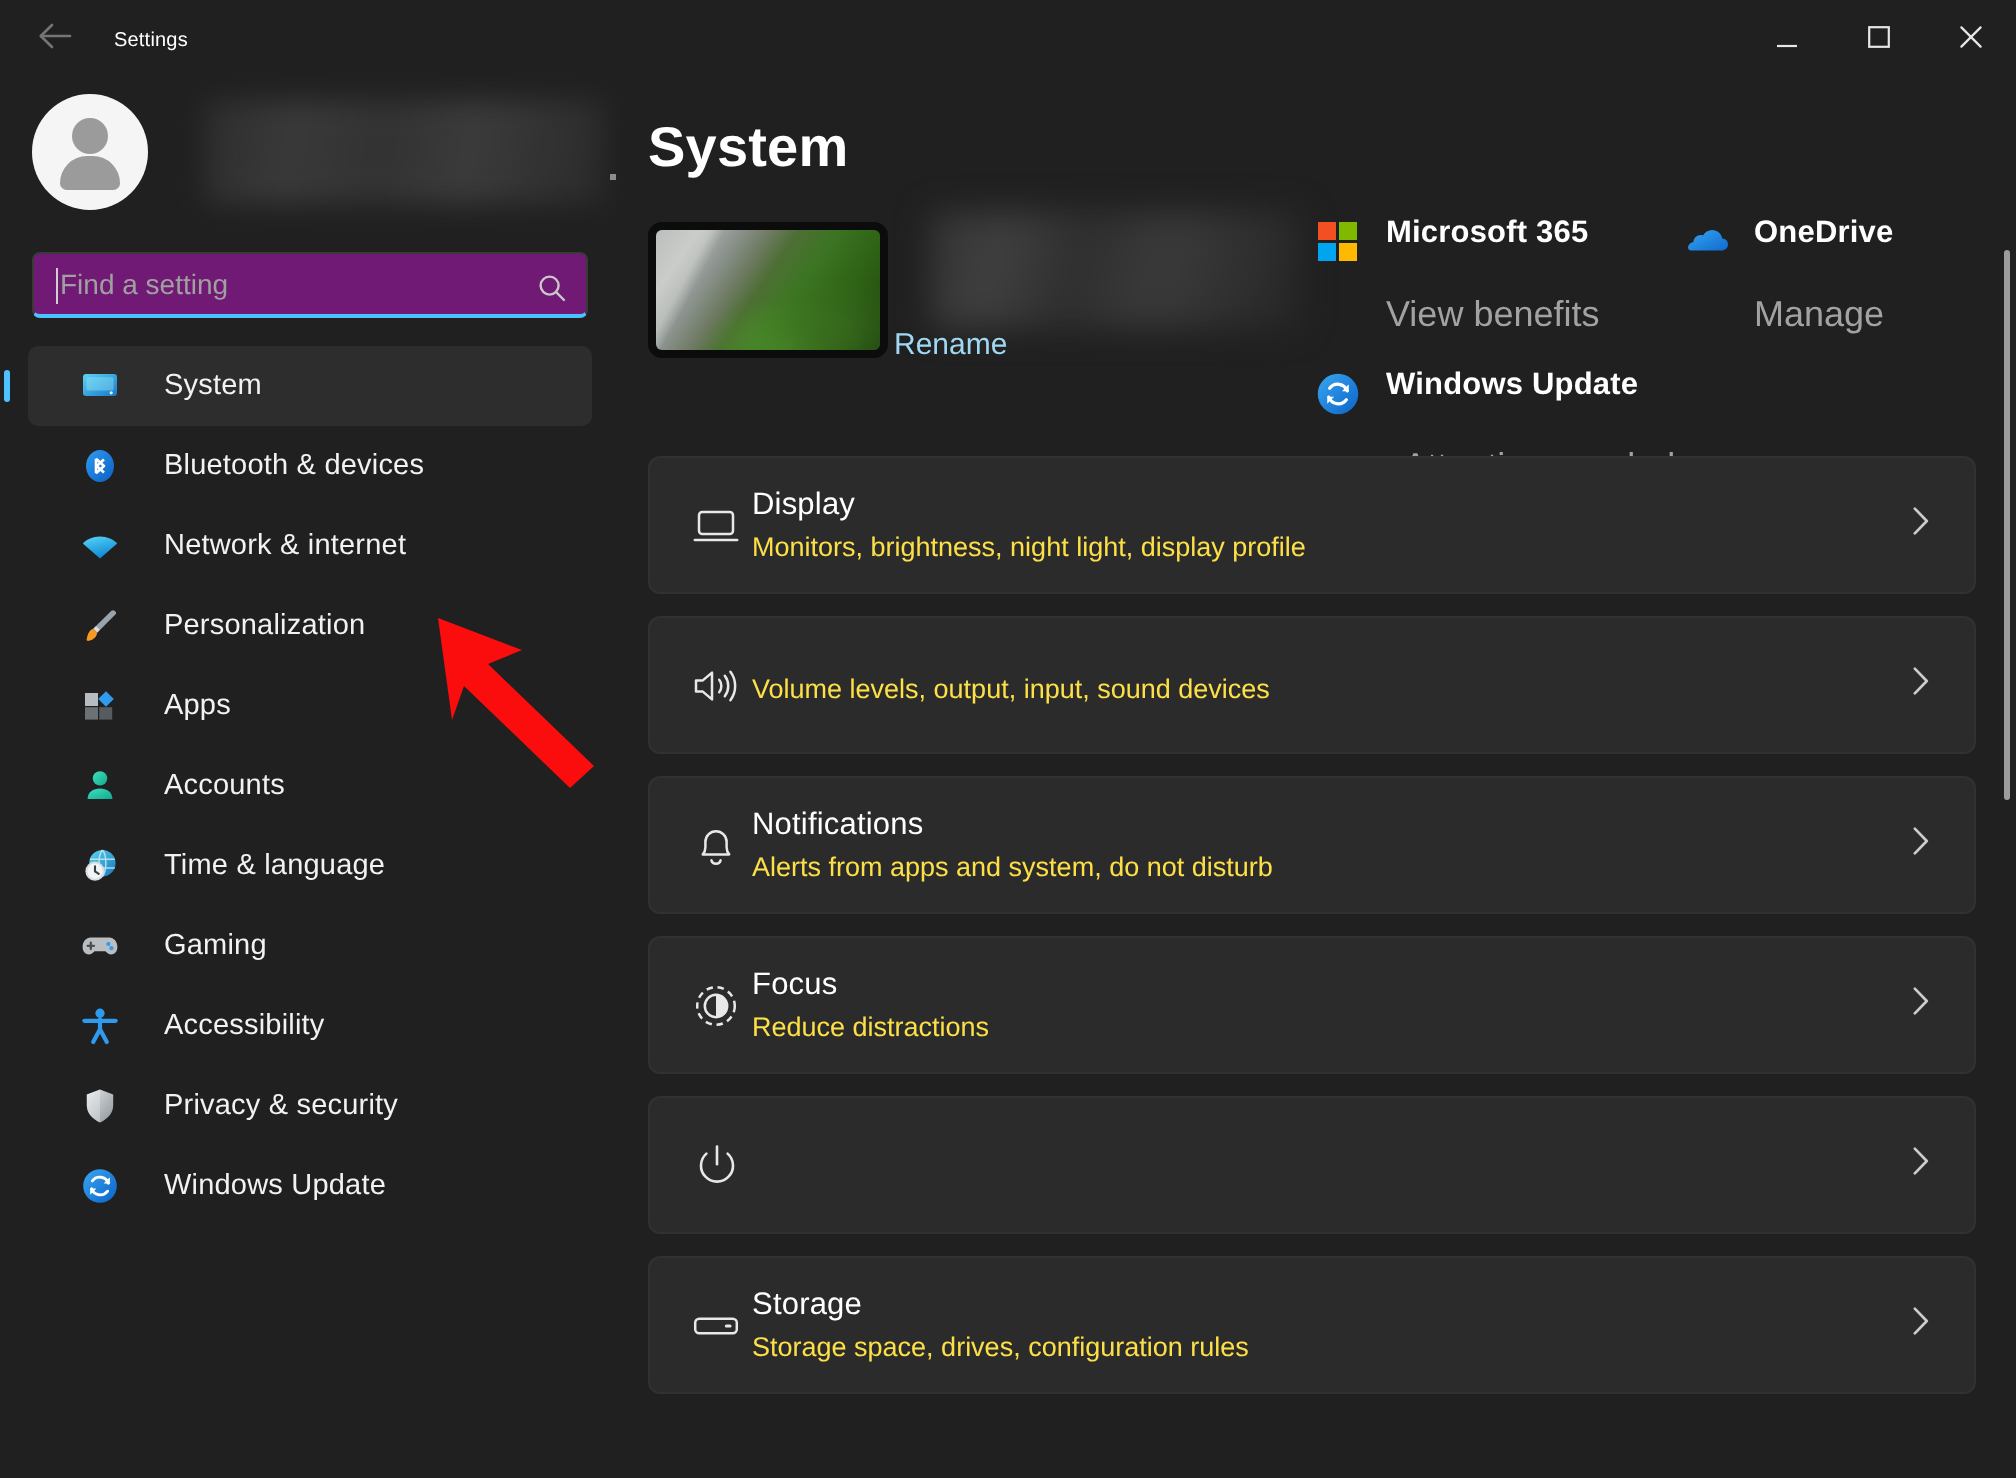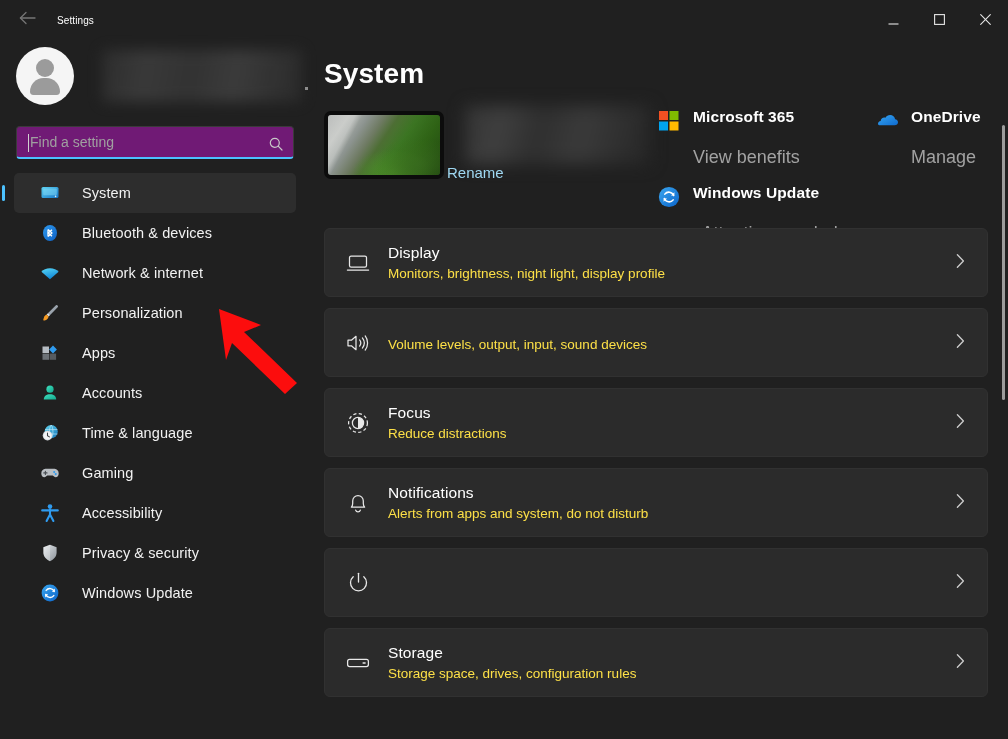--- a/index.html
+++ b/index.html
@@ -132,42 +132,42 @@
     position: absolute; left: 155px; top: 6px; width: 185px; height: 58px;
     background: linear-gradient(105deg,#343434 0%,#3f3f3f 20%,#2f2f2f 40%,#3a3a3a 62%,#262626 100%);
     filter: blur(8px); border-radius: 3px;
   }
   .rename-link {
     position: absolute; left: 137px; top: 64px;
     font-size: 15px; color: #9fd8f2;
   }
 
   .services { position: absolute; left: 348px; top: 8px; width: 340px; }
-  .svc-row { display: flex; gap: 34px; }
+  .svc-row { display: flex; }
   .svc { display: flex; align-items: flex-start; }
   .svc-ico { width: 24px; height: 24px; flex: none; margin-top: 2px; }
   .svc-txt { margin-left: 11px; }
   .svc-title { font-size: 15.5px; font-weight: bold; color: #ffffff; letter-spacing: .1px; }
   .svc-sub { font-size: 18px; color: #a2a2a2; margin-top: 21px; }
   .svc-sub.needs::before {
     content: "•"; color: #4cc2ff; margin-right: 4px; font-size: 13px;
   }
 
   .cards { margin-top: 6px; padding: 0 20px 0 14px; }
   .card {
     position: relative; height: 69px; background: #2b2b2b;
     border: 1px solid #313131; border-radius: 6px;
     display: flex; align-items: center; margin-bottom: 11px;
   }
   .card-ico {
     width: 28px; height: 28px; margin-left: 19px; flex: none;
     display: flex; align-items: center; justify-content: center;
   }
   .card-ico svg { stroke: #e8e8e8; }
-  .card-txt { margin-left: 16px; }
+  .card-txt { margin-left: 4px; }
   .card-title { font-size: 15.5px; color: #ffffff; letter-spacing: .1px; }
   .card-sub { font-size: 13.5px; color: #fde047; margin-top: 4px; }
   .chevron {
     position: absolute; right: 22px; top: 50%; transform: translateY(-50%);
   }
   .chevron svg { stroke: #cccccc; }
 
   .scrollbar {
     position: absolute; right: 3px; top: 85px; width: 3px; height: 275px;
     background: #9c9c9c; border-radius: 2px;
@@ -524,47 +524,47 @@
         </span>
         <span class="chevron">
           <svg width="9" height="15" viewBox="0 0 9 15" fill="none" stroke-width="1.35" stroke-linecap="round" stroke-linejoin="round">
               <path d="M1.4 1.3L7.4 7.5l-6 6.2"></path>
             </svg>
         </span>
       </div>
 
       <div class="card">
         <span class="card-ico">
+          <svg width="22" height="23" viewBox="0 0 22 23" fill="none" stroke-width="1.25" stroke-linecap="round" stroke-linejoin="round">
+            <path d="M4.4 16.2c1-1.2 1.3-2.2 1.3-3.6V9.9a5.3 5.3 0 0 1 10.6 0v2.7c0 1.4.3 2.4 1.3 3.6z"></path>
+            <path d="M8.7 19.2a2.4 2.4 0 0 0 4.6 0"></path>
+          </svg>
+        </span>
+        <span class="card-txt">
+          <span class="card-title" style="display:block">Notifications</span>
+          <span class="card-sub" style="display:block">Alerts from apps and system, do not disturb</span>
+        </span>
+        <span class="chevron">
+          <svg width="9" height="15" viewBox="0 0 9 15" fill="none" stroke-width="1.35" stroke-linecap="round" stroke-linejoin="round">
+              <path d="M1.4 1.3L7.4 7.5l-6 6.2"></path>
+            </svg>
+        </span>
+      </div>
+
+      <div class="card">
+        <span class="card-ico">
           <svg width="24" height="24" viewBox="0 0 24 24" fill="none" stroke-width="1.25">
             <circle cx="12" cy="12" r="9.4" stroke-dasharray="3.2 2.4"></circle>
             <circle cx="12" cy="12" r="5.6"></circle>
             <path d="M12 6.4a5.6 5.6 0 0 1 0 11.2z" fill="#e8e8e8" stroke="none"></path>
           </svg>
         </span>
         <span class="card-txt">
           <span class="card-title" style="display:block">Focus</span>
           <span class="card-sub" style="display:block">Reduce distractions</span>
-        </span>
-        <span class="chevron">
-          <svg width="9" height="15" viewBox="0 0 9 15" fill="none" stroke-width="1.35" stroke-linecap="round" stroke-linejoin="round">
-              <path d="M1.4 1.3L7.4 7.5l-6 6.2"></path>
-            </svg>
-        </span>
-      </div>
-
-      <div class="card">
-        <span class="card-ico">
-          <svg width="22" height="23" viewBox="0 0 22 23" fill="none" stroke-width="1.25" stroke-linecap="round" stroke-linejoin="round">
-            <path d="M4.4 16.2c1-1.2 1.3-2.2 1.3-3.6V9.9a5.3 5.3 0 0 1 10.6 0v2.7c0 1.4.3 2.4 1.3 3.6z"></path>
-            <path d="M8.7 19.2a2.4 2.4 0 0 0 4.6 0"></path>
-          </svg>
-        </span>
-        <span class="card-txt">
-          <span class="card-title" style="display:block">Notifications</span>
-          <span class="card-sub" style="display:block">Alerts from apps and system, do not disturb</span>
         </span>
         <span class="chevron">
           <svg width="9" height="15" viewBox="0 0 9 15" fill="none" stroke-width="1.35" stroke-linecap="round" stroke-linejoin="round">
               <path d="M1.4 1.3L7.4 7.5l-6 6.2"></path>
             </svg>
         </span>
       </div>
 
       <div class="card">
         <span class="card-ico">

